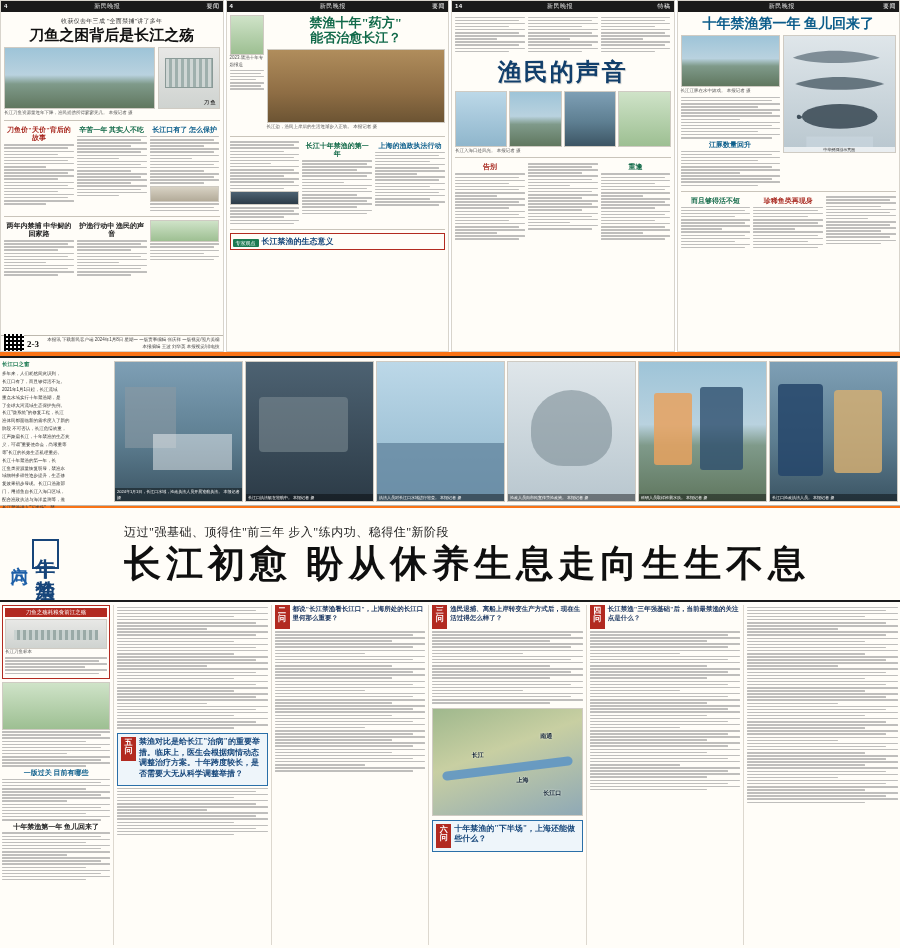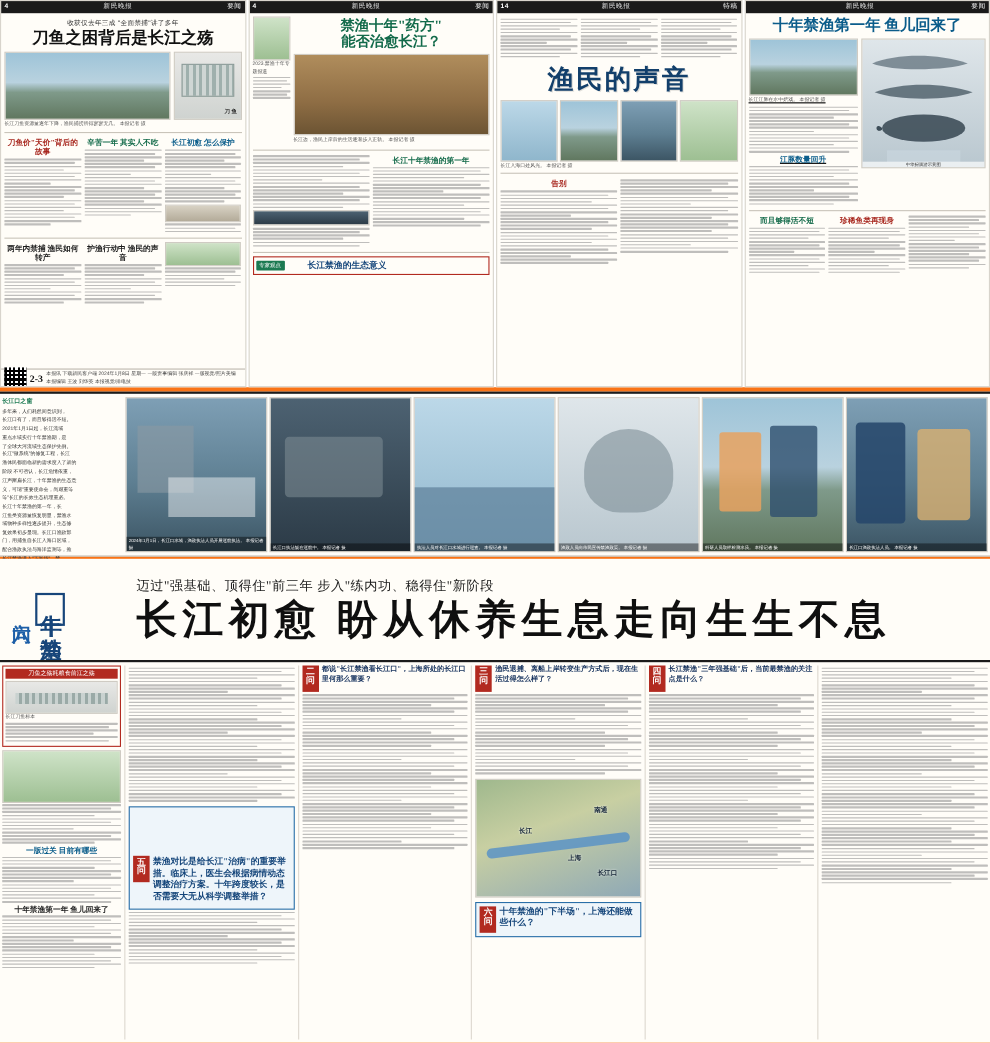--- a/index.html
+++ b/index.html
@@ -131,20 +131,21 @@
     left: 0; right: 0; bottom: 0;
     height: 16px;
     border-top: 1px solid #bdb8ae;
     font-size: 4.5px;
     color: #444;
     display: flex;
     align-items: center;
     gap: 3px;
     padding: 0 3px;
     background: #fffdf8;
+    text-align: right;
   }
   .np-footer .pg {
     font-family: "Liberation Serif", serif;
     font-size: 9px;
     font-weight: bold;
     color: #111;
   }
 
   .badge-green {
     display: inline-block;
@@ -383,21 +384,21 @@
                 <i class="s2"></i>
                 <i class="s1"></i>
                 <i class="s3"></i>
               <i class="s1"></i>
                 <i class="s2"></i>
                 <i class="s1"></i>
                 <i class="s4"></i>
             </span>
           </div>
           <div class="col">
-            <div class="subhead blue">长江初愈 怎么保护</div>
+            <div class="subhead blue">长江口有了 怎么保护</div>
             <span class="tx">
               <i class="s1"></i>
                 <i class="s2"></i>
                 <i class="s1"></i>
                 <i class="s3"></i>
                 <i class="s1"></i>
                 <i class="s2"></i>
                 <i class="s1"></i>
                 <i class="s4"></i>
               <i class="s1"></i>
@@ -415,21 +416,21 @@
                 <i class="s2"></i>
                 <i class="s1"></i>
             </span>
           </div>
         </div>
 
         <div class="rule"></div>
 
         <div class="cols">
           <div class="col">
-            <div class="subhead">两年内禁捕 渔民如何转产</div>
+            <div class="subhead">两年内禁捕 中华鲟的回家路</div>
             <span class="tx">
               <i class="s1"></i>
                 <i class="s2"></i>
                 <i class="s1"></i>
                 <i class="s3"></i>
                 <i class="s1"></i>
                 <i class="s2"></i>
                 <i class="s1"></i>
                 <i class="s4"></i>
               <i class="s1"></i>
@@ -553,25 +554,48 @@
                 <i class="s1"></i>
                 <i class="s3"></i>
                 <i class="s1"></i>
                 <i class="s2"></i>
                 <i class="s1"></i>
                 <i class="s3"></i>
               <i class="s1"></i>
                 <i class="s2"></i>
             </span>
           </div>
+          <div class="col">
+            <div class="subhead blue">上海的渔政执法行动</div>
+            <span class="tx">
+              <i class="s1"></i>
+                <i class="s2"></i>
+                <i class="s1"></i>
+                <i class="s3"></i>
+                <i class="s1"></i>
+                <i class="s2"></i>
+                <i class="s1"></i>
+                <i class="s4"></i>
+              <i class="s1"></i>
+                <i class="s2"></i>
+                <i class="s1"></i>
+                <i class="s3"></i>
+                <i class="s1"></i>
+                <i class="s2"></i>
+                <i class="s1"></i>
+                <i class="s3"></i>
+              <i class="s1"></i>
+                <i class="s2"></i>
+            </span>
+          </div>
         </div>
 
         <div class="rule"></div>
         <div class="panel-red" style="margin-top:2px;">
-          <div style="display:flex;align-items:center;gap:21px;">
+          <div style="display:flex;align-items:flex-end;gap:3px;">
             <span class="badge-green">专家观点</span>
             <span style="font-family:'Liberation Serif',serif;font-weight:bold;font-size:8px;color:#14457a;">长江禁渔的生态意义</span>
           </div>
         </div>
       </div>
     </div>
 
     <div class="np">
       <div class="np-masthead">
         <span class="mh-left">14</span>
@@ -689,34 +713,61 @@
                 <i class="s1"></i>
                 <i class="s3"></i>
               <i class="s1"></i>
                 <i class="s2"></i>
                 <i class="s1"></i>
                 <i class="s4"></i>
                 <i class="s1"></i>
                 <i class="s2"></i>
             </span>
           </div>
+          <div class="col">
+            <div class="subhead green">重逢</div>
+            <span class="tx">
+              <i class="s1"></i>
+                <i class="s2"></i>
+                <i class="s1"></i>
+                <i class="s3"></i>
+                <i class="s1"></i>
+                <i class="s2"></i>
+                <i class="s1"></i>
+                <i class="s4"></i>
+              <i class="s1"></i>
+                <i class="s2"></i>
+                <i class="s1"></i>
+                <i class="s3"></i>
+                <i class="s1"></i>
+                <i class="s2"></i>
+                <i class="s1"></i>
+                <i class="s3"></i>
+              <i class="s1"></i>
+                <i class="s2"></i>
+                <i class="s1"></i>
+                <i class="s4"></i>
+                <i class="s1"></i>
+                <i class="s2"></i>
+            </span>
+          </div>
         </div>
       </div>
     </div>
 
     <div class="np">
       <div class="np-masthead">
         <span class="mh-left"></span>
         <span class="mh-mid">新民晚报</span>
         <span>要闻</span>
       </div>
       <div class="np-body">
         <div class="headline h-4">十年禁渔第一年  鱼儿回来了</div>
 
-        <div style="display:flex;gap:3px;text-decoration:underline;">
+        <div style="display:flex;gap:3px;">
           <div style="width:46%;">
             <div class="photo ph-river" style="height:52px;"></div>
             <div class="cap">长江江豚在水中嬉戏。 本报记者 摄</div>
             <span class="tx">
               <i class="s1"></i>
                 <i class="s2"></i>
                 <i class="s1"></i>
                 <i class="s3"></i>
                 <i class="s1"></i>
                 <i class="s2"></i>
@@ -1006,21 +1057,21 @@
           <i class="s1"></i>
             <i class="s2"></i>
             <i class="s1"></i>
             <i class="s3"></i>
             <i class="s1"></i>
             <i class="s2"></i>
             <i class="s1"></i>
             <i class="s3"></i>
         </span>
         <div class="bluebox" style="margin-top:4px;">
-          <div style="display:flex;gap:3px;align-items:flex-start;margin-top:41px;">
+          <div style="display:flex;gap:3px;align-items:flex-start;">
             <div class="qa-mark" style="background:#b22a20;">五问</div>
             <div class="bb-title" style="text-align:left;">禁渔对比是给长江"治病"的重要举措。临床上，医生会根据病情动态调整治疗方案。十年跨度较长，是否需要大无从科学调整举措？</div>
           </div>
         </div>
         <span class="tx">
           <i class="s1"></i>
             <i class="s2"></i>
             <i class="s1"></i>
             <i class="s3"></i>
             <i class="s1"></i>

